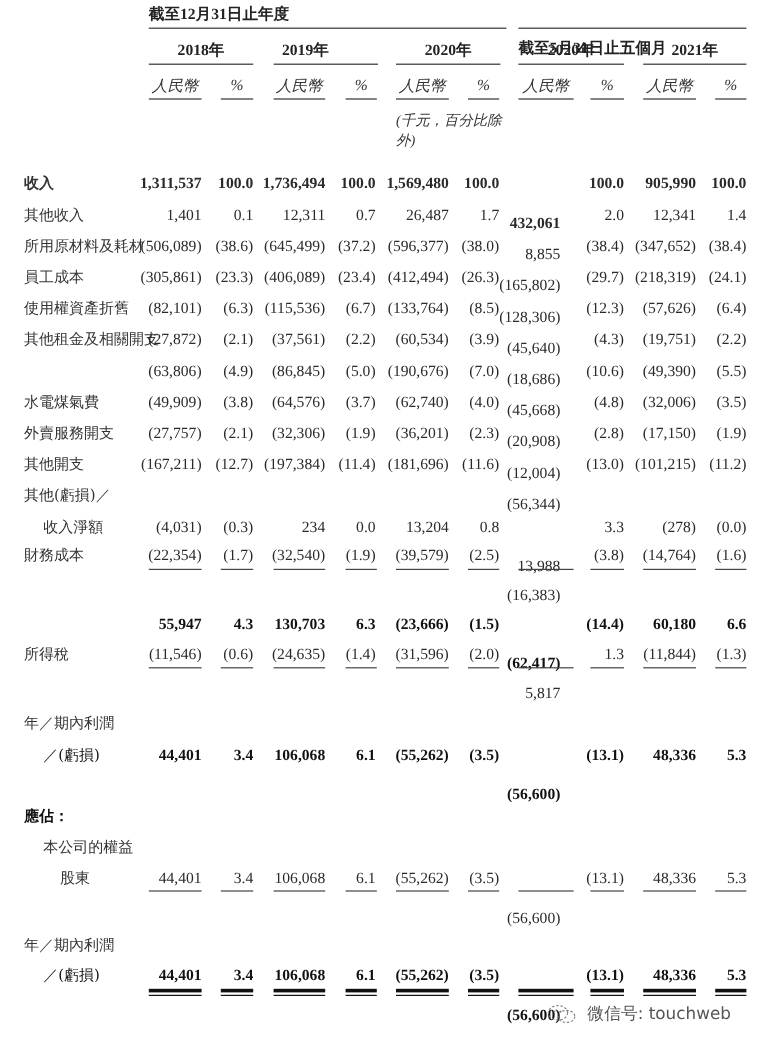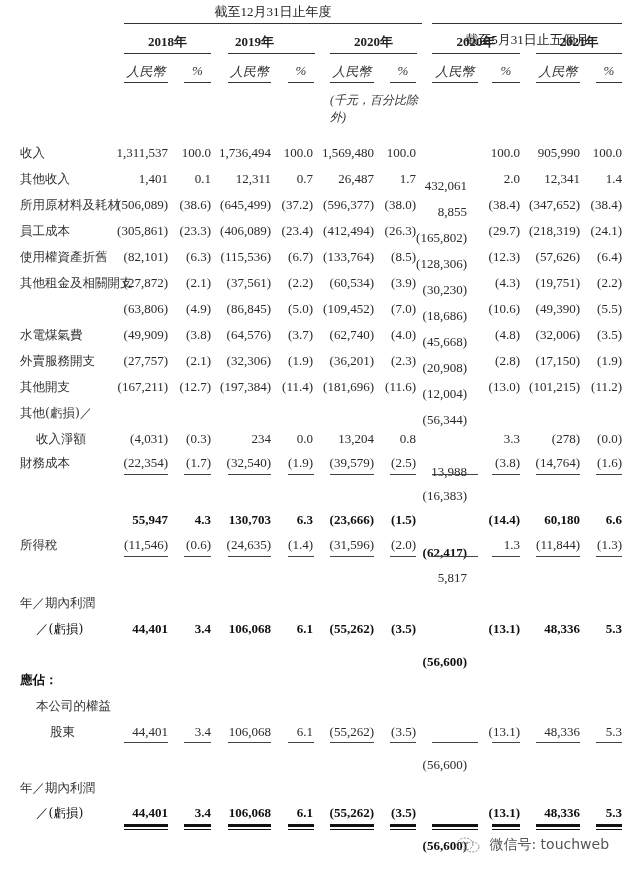--- a/index.html
+++ b/index.html
@@ -1,19 +1,19 @@
 <!DOCTYPE html>
 <html><head>
 <meta charset="utf-8">
 <style>
   html, body { margin:0; padding:0; background:#ffffff; }
   body { width:640px; height:872px; position:relative; overflow:hidden;
          font-family:"Liberation Serif","DejaVu Serif",serif; color:#2a2a2a; }
   .abs { position:absolute; }
-  .grp-head { font-size:13px; font-weight:normal; text-align:center; color:#222; }
+  .grp-head { font-size:13px; font-weight:bold; color:#222; }
   .year-head { font-size:13px; font-weight:bold; text-align:center; color:#222; }
   .sub-head { font-size:13px; font-style:italic; text-align:center; color:#333; }
   .hline { position:absolute; height:1px; background:#333; }
   .unit-note { font-size:12px; font-style:italic; color:#333; }
   .row { position:absolute; left:0; width:640px; height:20px; font-size:13px; line-height:20px; }
   .row .lbl { position:absolute; left:20px; white-space:nowrap; font-family:"DejaVu Serif",serif; font-size:12.5px; color:#333; }
   .row .lbl.indent1 { left:36px; }
   .row .lbl.indent2 { left:50px; }
   .row .v { position:absolute; text-align:right; white-space:nowrap; }
   .row.bold .v, .row.bold .lbl { font-weight:bold; color:#111; }
@@ -67,21 +67,21 @@
 <div class="hline" style="left:288px; top:82px; width:26px;"></div>
 <div class="hline" style="left:330px; top:82px; width:44px;"></div>
 <div class="hline" style="left:390px; top:82px; width:26px;"></div>
 <div class="hline" style="left:432px; top:82px; width:46px;"></div>
 <div class="hline" style="left:492px; top:82px; width:28px;"></div>
 <div class="hline" style="left:536px; top:82px; width:44px;"></div>
 <div class="hline" style="left:596px; top:82px; width:26px;"></div>
 
 <div class="abs unit-note" style="left:330px; top:92px; width:90px; text-align:left;">(千元，百分比除外)</div>
 
-<div class="row" style="top:143px;">
+<div class="row" style="top:143px;font-weight:bold;">
   <span class="lbl">收入</span>
   <span class="v c0">1,311,537</span>
   <span class="v c1">100.0</span>
   <span class="v c2">1,736,494</span>
   <span class="v c3">100.0</span>
   <span class="v c4">1,569,480</span>
   <span class="v c5">100.0</span>
   <span class="v c6">432,061</span>
   <span class="v c7">100.0</span>
   <span class="v c8">905,990</span>
@@ -131,21 +131,21 @@
 </div>
 
 <div class="row" style="top:247px;">
   <span class="lbl">使用權資產折舊</span>
   <span class="v c0">(82,101)</span>
   <span class="v c1">(6.3)</span>
   <span class="v c2">(115,536)</span>
   <span class="v c3">(6.7)</span>
   <span class="v c4">(133,764)</span>
   <span class="v c5">(8.5)</span>
-  <span class="v c6">(30,230)</span>
+  <span class="v c6">(45,640)</span>
   <span class="v c7">(12.3)</span>
   <span class="v c8">(57,626)</span>
   <span class="v c9">(6.4)</span>
 </div>
 
 <div class="row" style="top:273px;">
   <span class="lbl">其他租金及相關開支</span>
   <span class="v c0">(27,872)</span>
   <span class="v c1">(2.1)</span>
   <span class="v c2">(37,561)</span>
@@ -156,21 +156,21 @@
   <span class="v c7">(4.3)</span>
   <span class="v c8">(19,751)</span>
   <span class="v c9">(2.2)</span>
 </div>
 
 <div class="row" style="top:299px;">
   <span class="v c0">(63,806)</span>
   <span class="v c1">(4.9)</span>
   <span class="v c2">(86,845)</span>
   <span class="v c3">(5.0)</span>
-  <span class="v c4">(109,452)</span>
+  <span class="v c4">(190,676)</span>
   <span class="v c5">(7.0)</span>
   <span class="v c6">(45,668)</span>
   <span class="v c7">(10.6)</span>
   <span class="v c8">(49,390)</span>
   <span class="v c9">(5.5)</span>
 </div>
 
 <div class="row" style="top:325px;">
   <span class="lbl">水電煤氣費</span>
   <span class="v c0">(49,909)</span>

